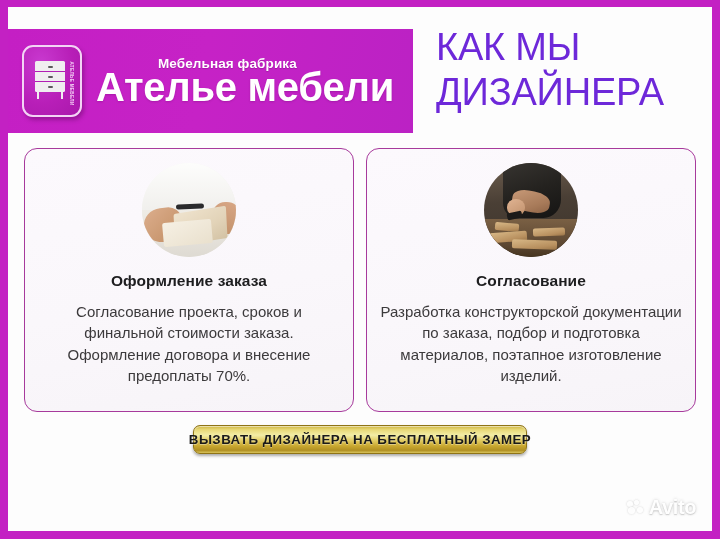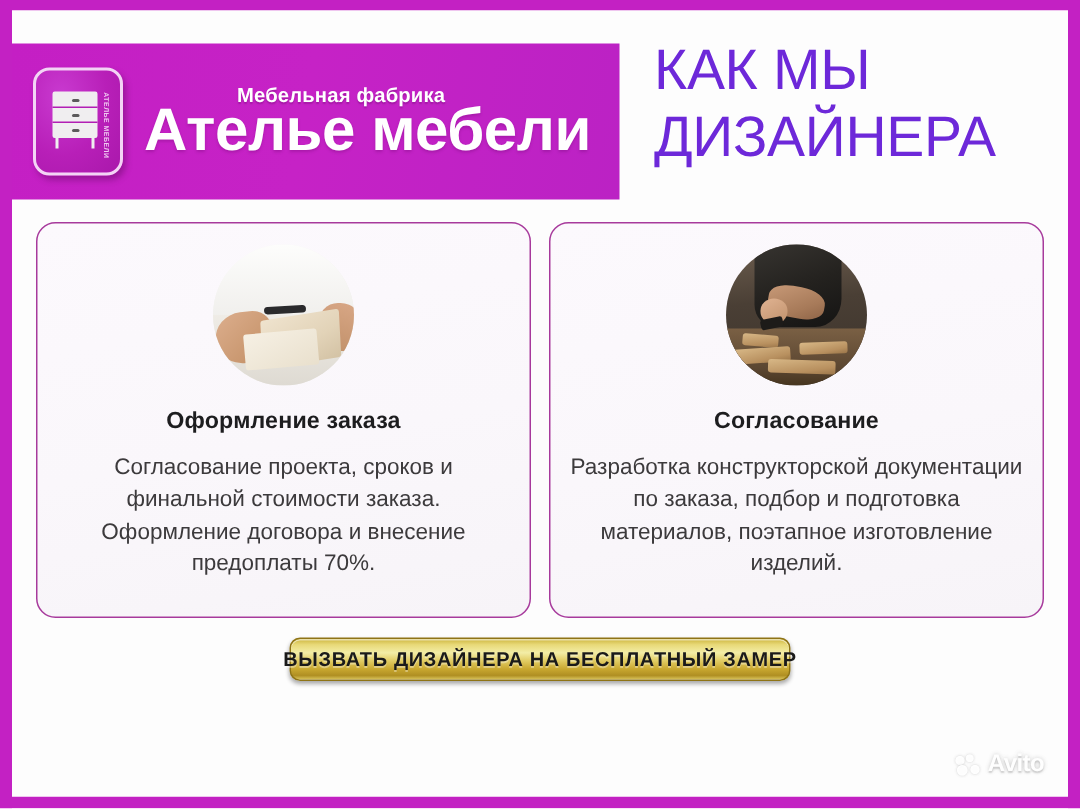--- a/index.html
+++ b/index.html
@@ -348,21 +348,21 @@
     border-radius: 50%;
     background: rgba(255,255,255,.0);
     border: 1.7px solid #ffffff;
     box-shadow: 0 0 2px rgba(120,120,120,.45);
   }
   .wm-d1 { width: 6px;  height: 6px;  left: 0;    top: 1px; }
   .wm-d2 { width: 5px;  height: 5px;  left: 7px;  top: 0; }
   .wm-d3 { width: 7px;  height: 7px;  left: 1px;  top: 7px; }
   .wm-d4 { width: 6px;  height: 6px;  left: 10px; top: 7px; }
   .wm-text {
-    font-size: 16px;
+    font-size: 20px;
     font-weight: bold;
     color: #ffffff;
     letter-spacing: -.4px;
     text-shadow: 0 0 3px rgba(140,140,140,.55), 0 1px 1px rgba(120,120,120,.35);
   }
 </style>
 </head>
 <body>
 
 <div class="poster">

